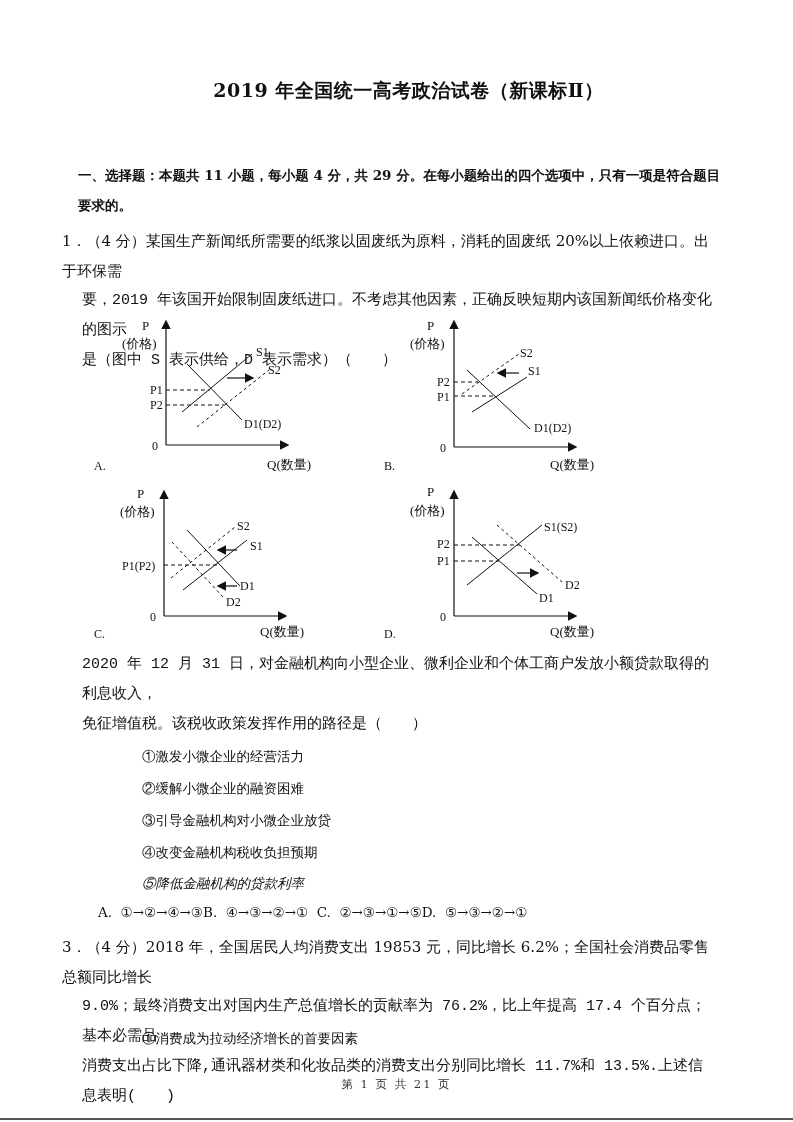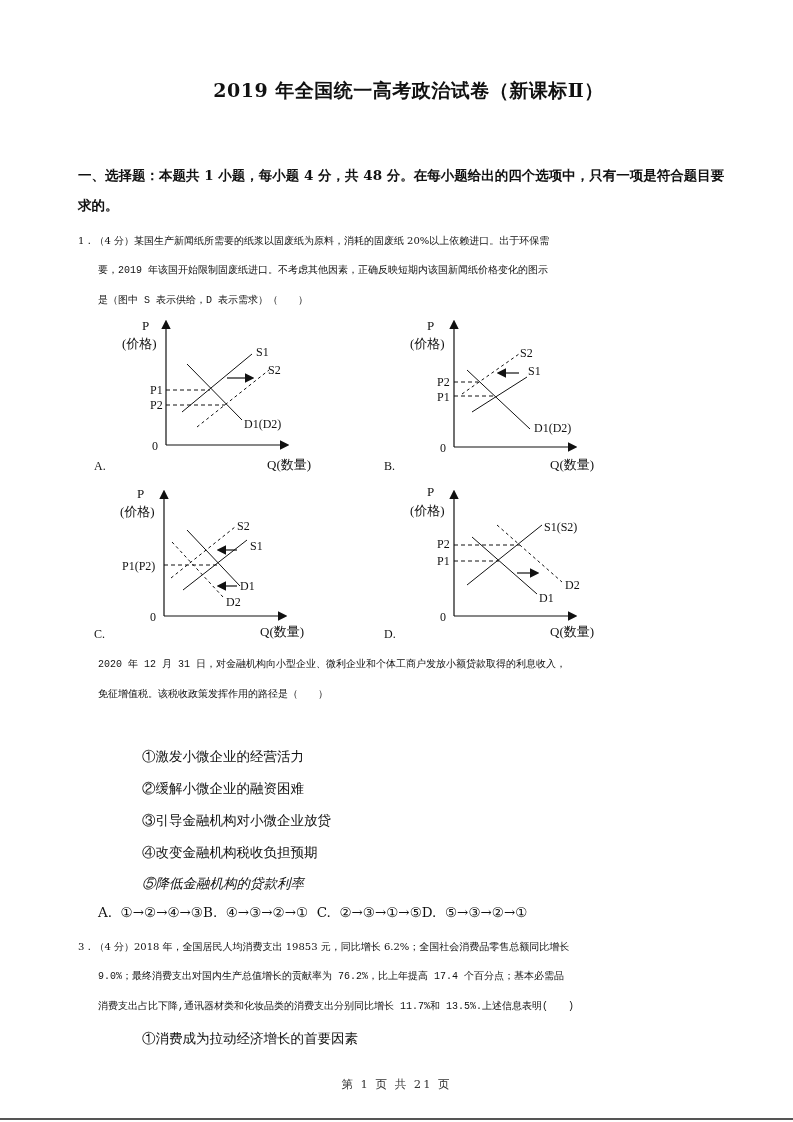--- a/index.html
+++ b/index.html
@@ -10,22 +10,22 @@
   }
   .title {
     position: absolute; left: 0; width: 793px; top: 78px;
     text-align: center; font-size: 19px; font-weight: bold; letter-spacing: 0.5px; padding-left: 12px;
   }
   .section {
     position: absolute; left: 78px; width: 650px; top: 160px;
     font-size: 13.5px; font-weight: bold; line-height: 30px;
   }
   .para {
-    position: absolute; left: 78px; width: 650px;
-    font-size: 10px; line-height: 30px;
+    position: absolute; left: 62px; width: 650px;
+    font-size: 15px; line-height: 30px;
   }
   .para .indent { padding-left: 20px; display: block; font-family: Liberation Mono, monospace; }
   .opt-line {
     position: absolute; left: 98px; font-size: 13.5px; line-height: 20px; margin-left: 44px;
   }
   .figure { position: absolute; }
   .figure svg { overflow: visible; }
   .figure text { font-family: "Liberation Serif", "DejaVu Serif", serif; fill: #111; }
   .footer {
     position: absolute; left: 0; width: 793px; top: 1077px; text-align: center;
@@ -36,21 +36,21 @@
   }
   .answer-row {
     position: absolute; left: 98px; top: 902px; font-size: 13.5px; line-height: 20px; white-space: pre;
   }
 </style>
 </head>
 <body>
 
 <div class="title">2019 年全国统一高考政治试卷（新课标Ⅱ）</div>
 
-<div class="section">一、选择题：本题共 1 小题，每小题 4 分，共 48 分。在每小题给出的四个选项中，只有一项是符合题目要求的。</div>
+<div class="section">一、选择题：本题共 11 小题，每小题 4 分，共 29 分。在每小题给出的四个选项中，只有一项是符合题目要求的。</div>
 
 <div class="para" style="top:226px;">
   <div><span>1．</span><span>（4 分）某国生产新闻纸所需要的纸浆以固废纸为原料，消耗的固废纸 20%以上依赖进口。出于环保需</span></div>
   <span class="indent">要，2019 年该国开始限制固废纸进口。不考虑其他因素，正确反映短期内该国新闻纸价格变化的图示</span>
   <span class="indent">是（图中 S 表示供给，D 表示需求）（　　）</span>
 </div>
 
 <div class="figure" style="left:92px; top:312px;">
   <svg width="230" height="165" viewBox="0 0 230 165">
     <defs>

